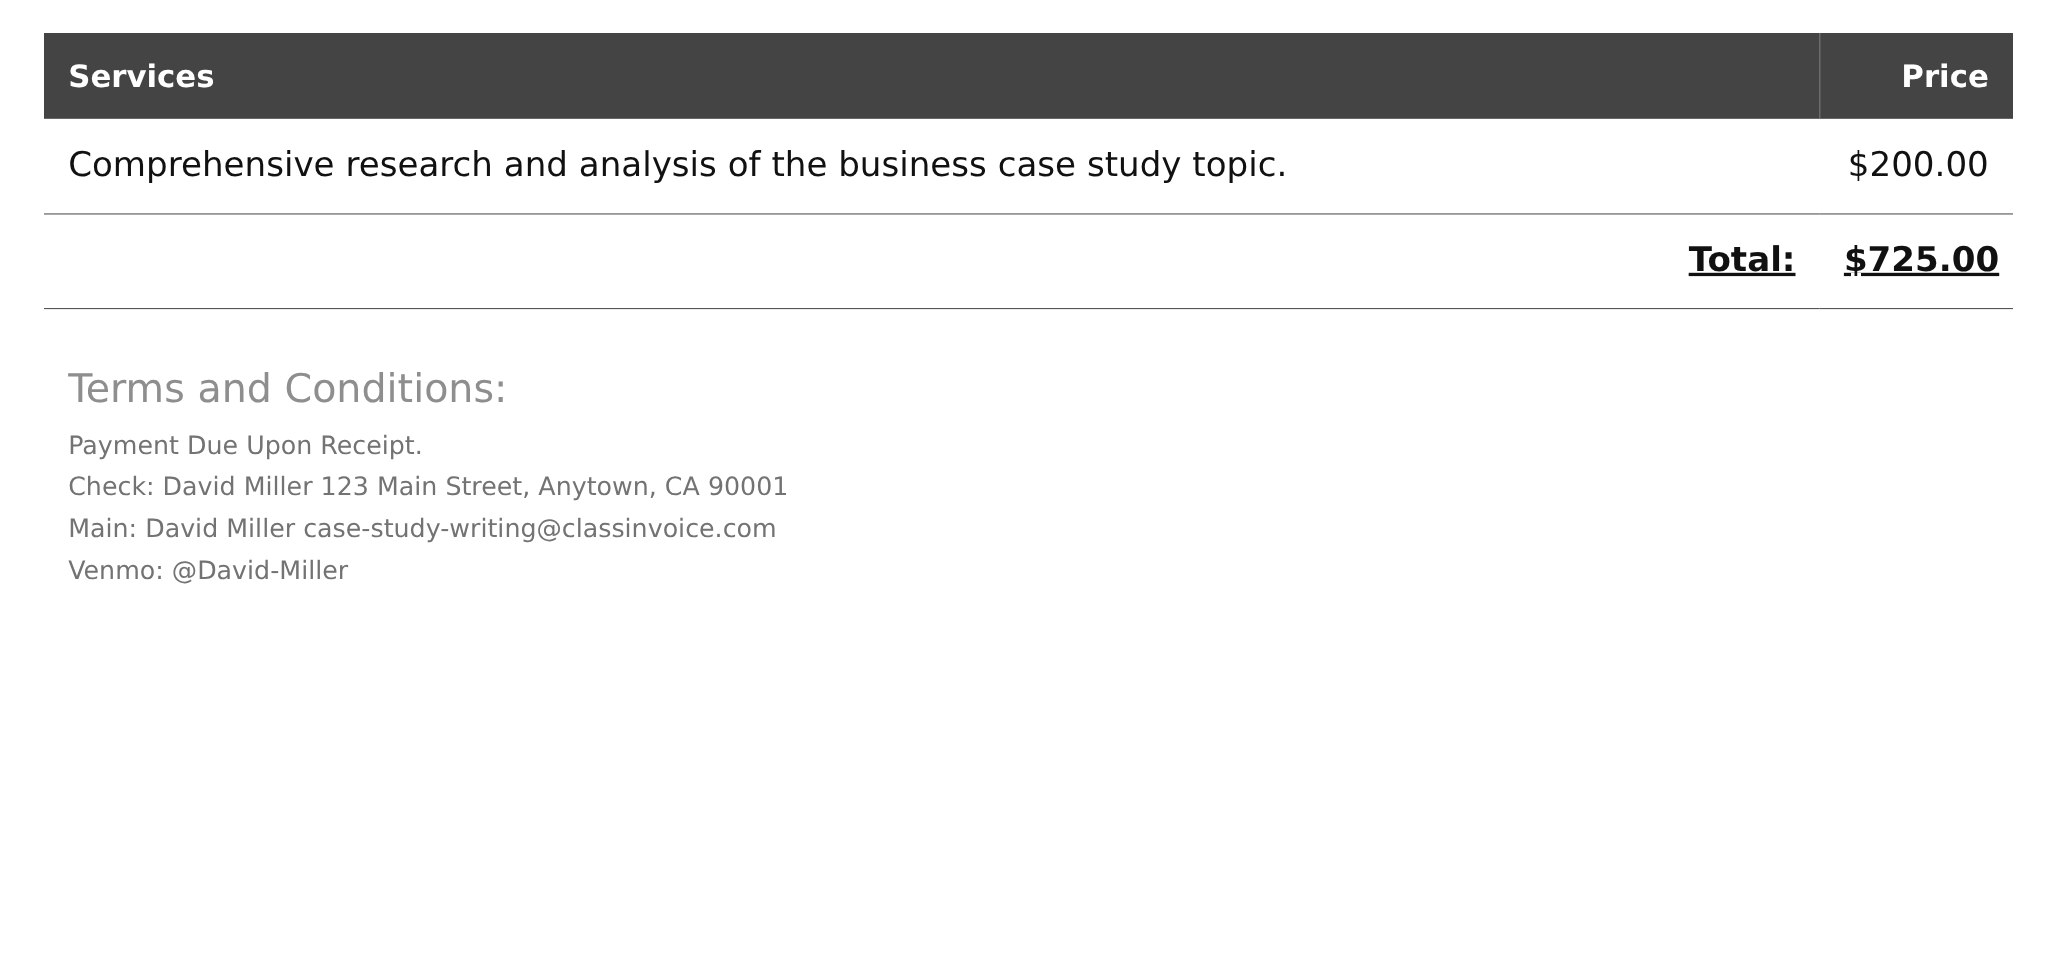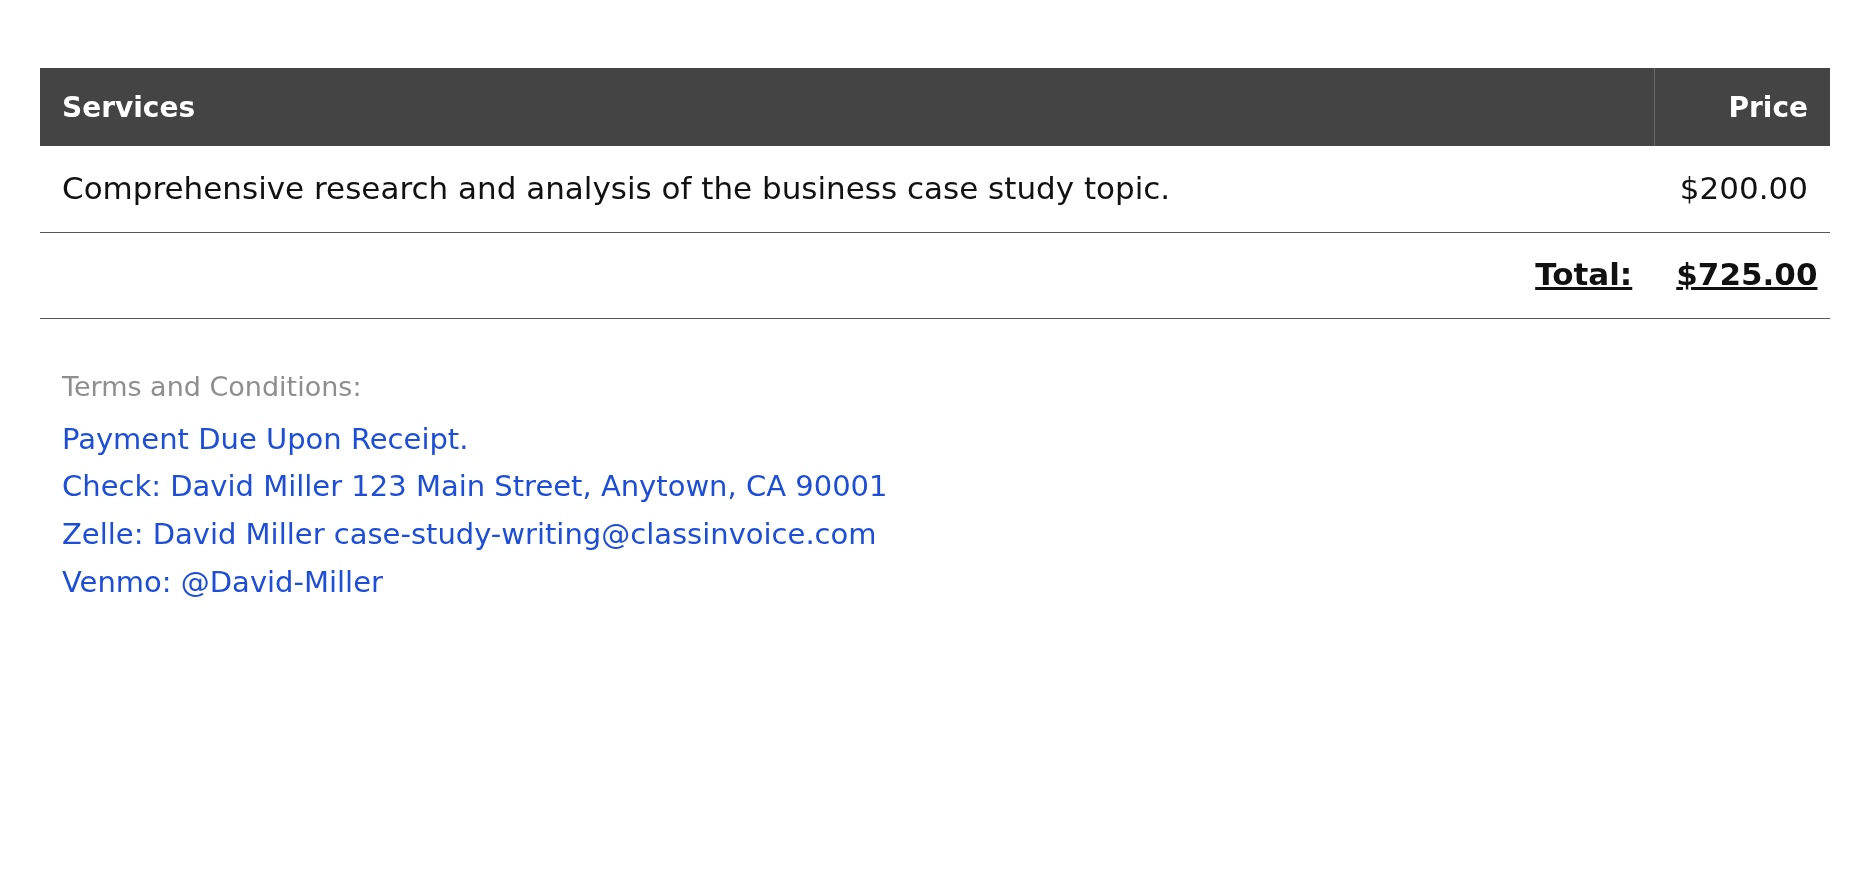--- a/index.html
+++ b/index.html
@@ -16,21 +16,20 @@
   }
   .page {
     padding: 30px 40px 0 40px;
     box-sizing: border-box;
     width: 1868px;
   }
   table.invoice {
     width: 1790px;
     border-collapse: collapse;
     table-layout: fixed;
-    margin-top: 38px;
   }
   table.invoice thead th {
     background: #444444;
     color: #ffffff;
     font-size: 28px;
     font-weight: bold;
     padding: 22px 22px;
     height: 78px;
     box-sizing: border-box;
     vertical-align: middle;
@@ -72,26 +71,26 @@
   td.total-label {
     text-align: right;
     padding-right: 22px;
   }
   .terms {
     margin-top: 52px;
     padding-left: 22px;
   }
   .terms-title {
     color: #8e8e8e;
-    font-size: 27px;
+    font-size: 36px;
     margin-bottom: 14px;
   }
   .terms-line {
-    font-size: 29px;
-    color: #1d4ed8;
+    font-size: 23px;
+    color: #737373;
     line-height: 1.65;
   }
 </style>
 </head>
 <body>
 
 <div class="page">
 
   <table class="invoice">
     <thead>
@@ -109,17 +108,17 @@
         <td class="total-label">Total:</td>
         <td class="price">$725.00</td>
       </tr>
     </tbody>
   </table>
 
   <div class="terms">
     <div class="terms-title">Terms and Conditions:</div>
     <div class="terms-line">Payment Due Upon Receipt.</div>
     <div class="terms-line">Check: David Miller 123 Main Street, Anytown, CA 90001</div>
-    <div class="terms-line">Zelle: David Miller case-study-writing@classinvoice.com</div>
+    <div class="terms-line">Main: David Miller case-study-writing@classinvoice.com</div>
     <div class="terms-line">Venmo: @David-Miller</div>
   </div>
 
 </div>
 
 </body></html>

